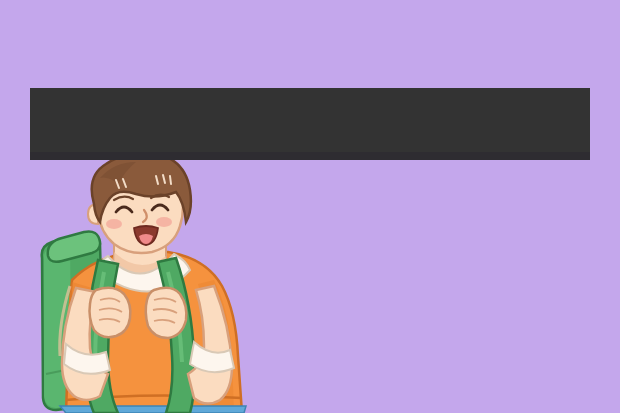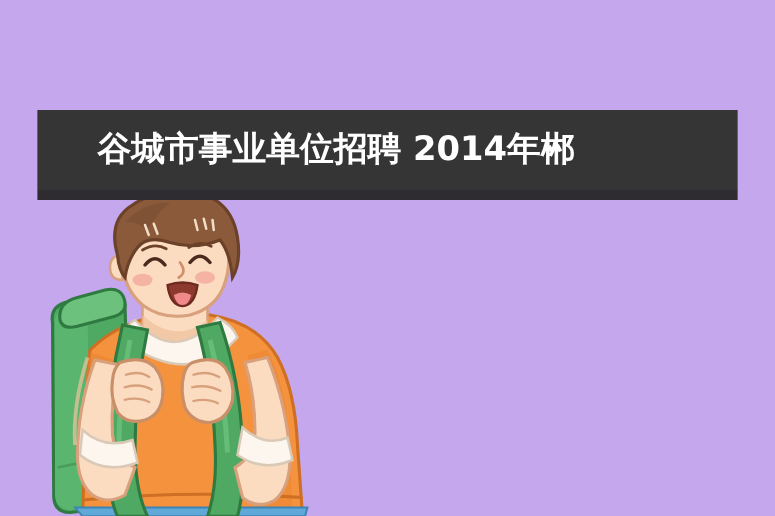--- a/index.html
+++ b/index.html
@@ -72,23 +72,20 @@
   #illustration svg {
     display: block;
   }
 </style>
 </head>
 <body>
 
 <div id="canvas">
 
   <div id="title-banner">
-    <div id="title-banner-inner">
-      <div id="page-title">谷城市事业单位招聘 2014年郴</div>
-    </div>
     <div id="banner-bottom-strip"></div>
   </div>
 
   <div id="illustration">
     <svg width="310" height="253" viewBox="0 0 310 253" xmlns="http://www.w3.org/2000/svg">
 
       <g>
         <path d="M42 98 Q40 86 52 82 L86 74 Q98 72 100 84 L104 232 Q104 244 92 246 L56 250 Q44 250 43 238 Z" fill="#4fa963" stroke="#2f7a41" stroke-width="2.5"></path>
         <path d="M44 100 Q43 90 52 86 L70 81 L72 246 L56 248 Q45 247 44 236 Z" fill="#5cb971" opacity="0.85"></path>
 

